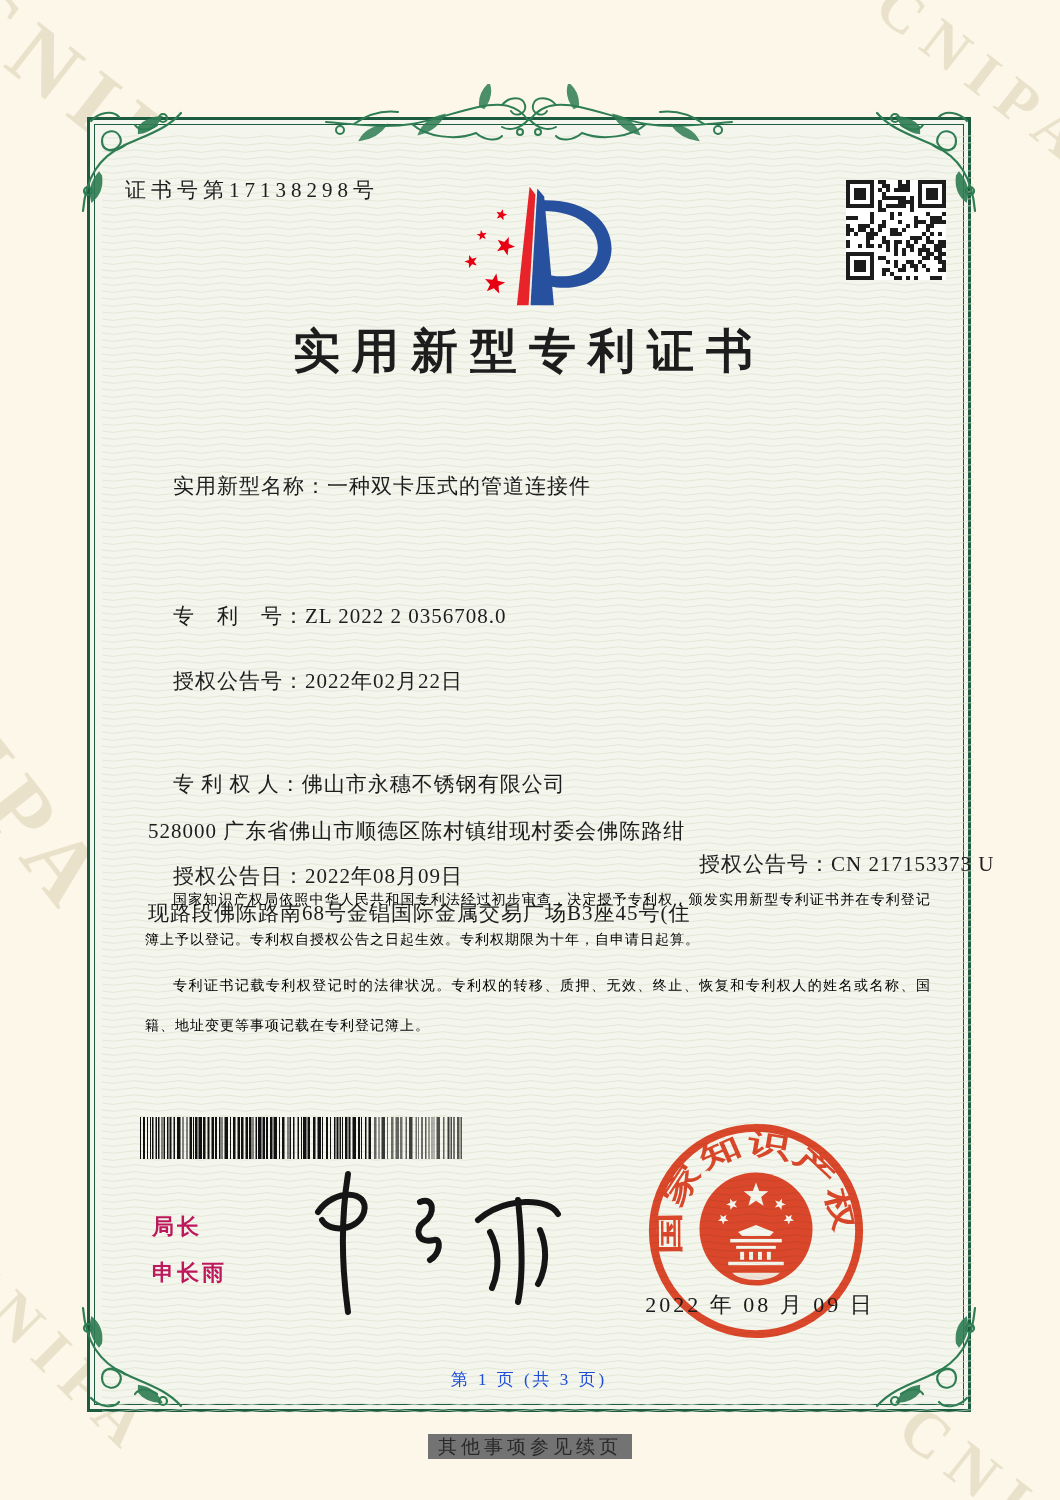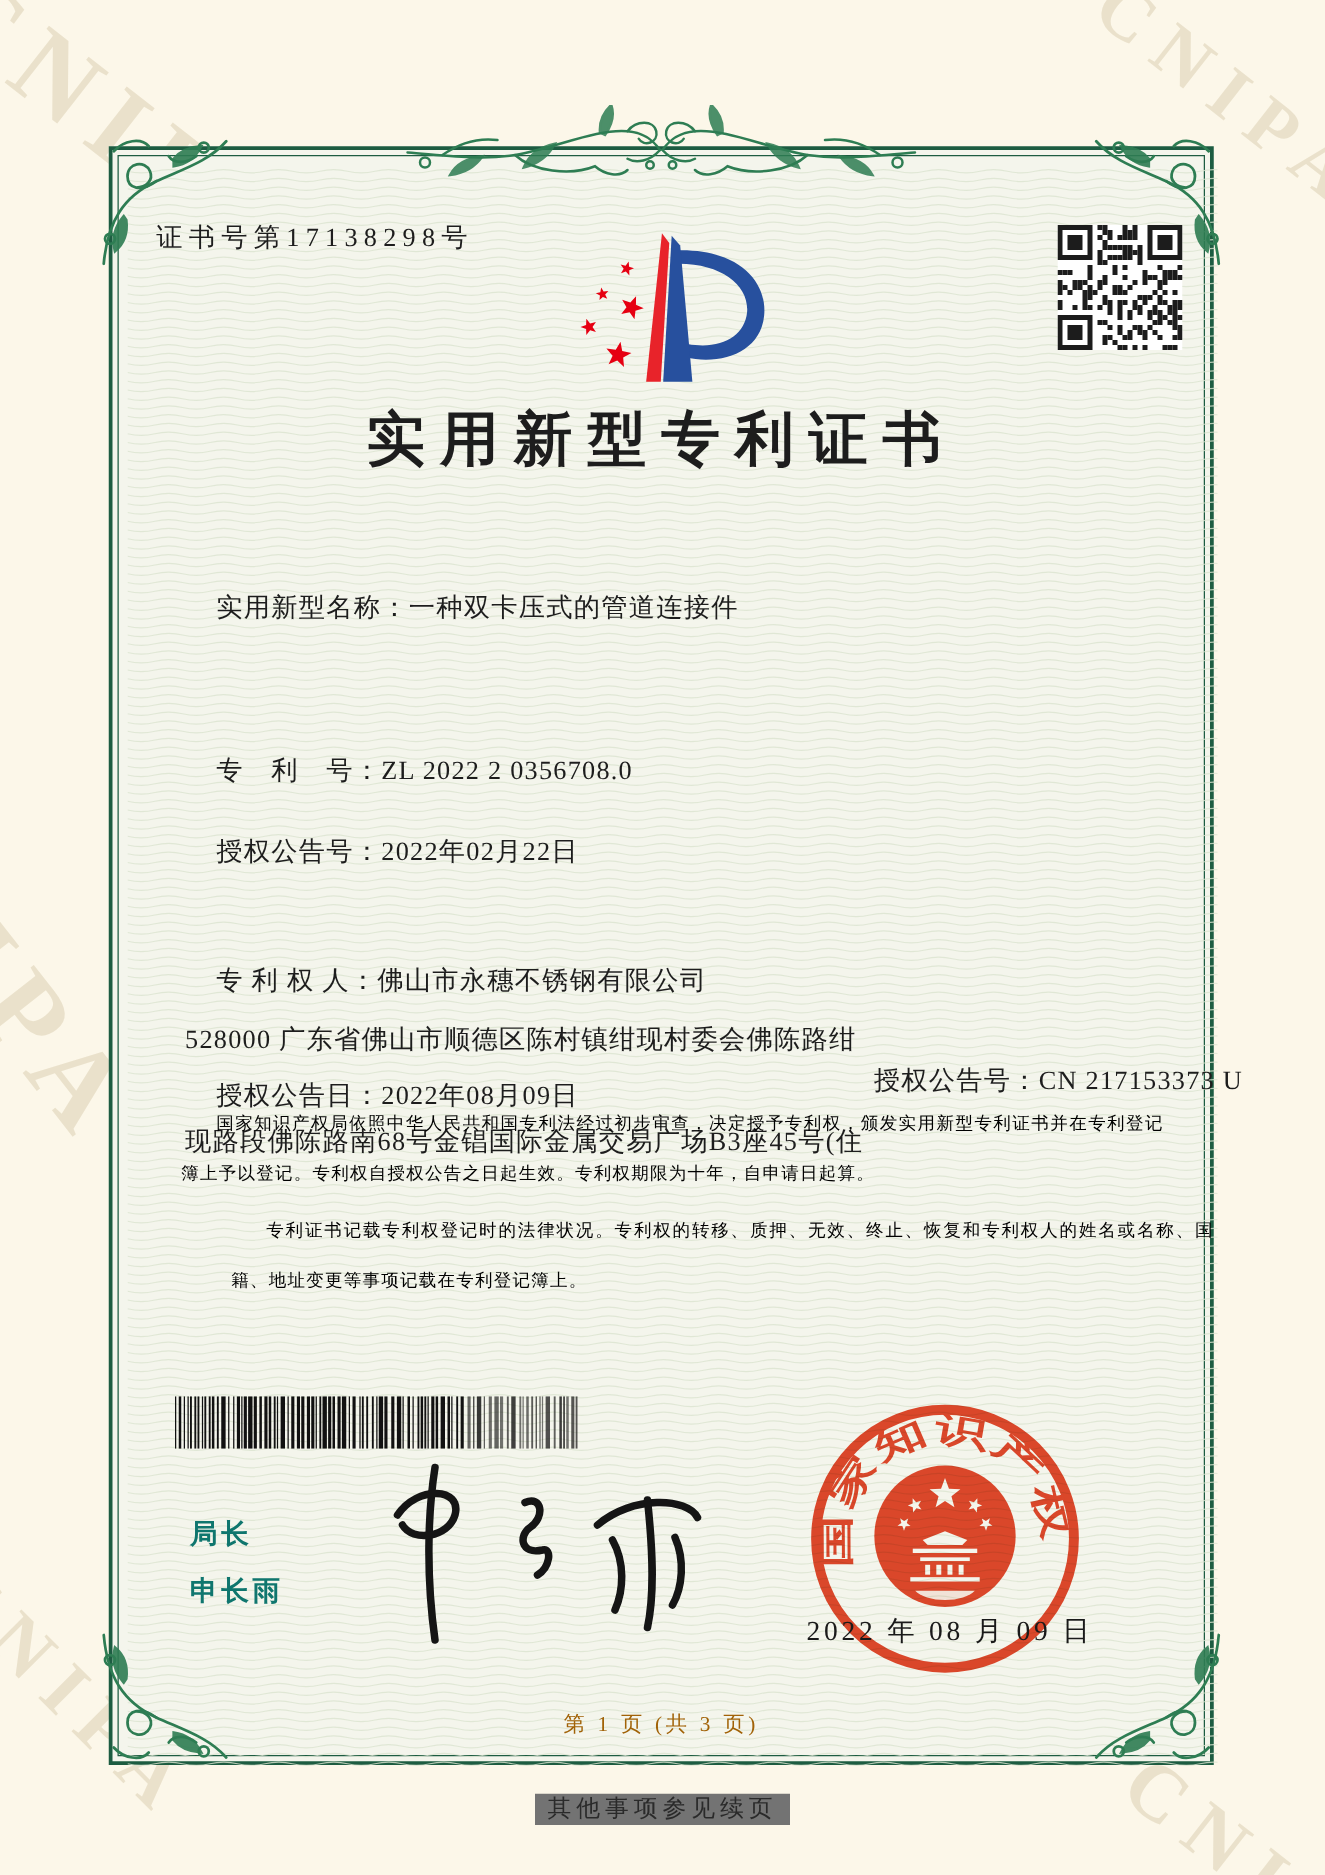--- a/index.html
+++ b/index.html
@@ -25,25 +25,25 @@
   .title{left:87px;top:320px;width:884px;text-align:center;font-size:47px;
          font-weight:700;letter-spacing:12px;}
   .row{left:148px;font-size:21px;letter-spacing:1px;white-space:pre;}
   .row .lab{white-space:pre;}
   .addr-lines div{line-height:32px;}
   .addr{display:flex;}
   .grant2{position:absolute;left:551px;top:13px;}
   .para{left:145px;width:786px;font-size:14px;line-height:40px;text-align:justify;
         text-indent:2em;letter-spacing:1px;color:#000000;}
   .director{left:152px;font-family:"Liberation Sans","DejaVu Sans",sans-serif;
-            font-weight:700;font-size:22px;letter-spacing:3px;color:#0f766e;}
+            font-weight:700;font-size:22px;letter-spacing:3px;color:#be185d;}
   .seal-date{left:630px;top:1290px;width:260px;text-align:center;font-size:22px;
              letter-spacing:3px;color:#1a1a1a;z-index:6;}
   .pageno{left:87px;top:1368px;width:884px;text-align:center;font-size:17px;
-          letter-spacing:3px;color:#a16207;}
+          letter-spacing:3px;color:#1d4ed8;}
   .contnote{left:0;top:1434px;width:1060px;text-align:center;font-size:19px;
             letter-spacing:4px;color:#2a2a2a;}
   .contnote span{background:#737373;padding:2px 10px;}
 
   .seal-svg{position:absolute;left:637px;top:1112px;width:238px;height:238px;
             z-index:5;opacity:.92;mix-blend-mode:multiply;}
   .sig-svg{position:absolute;left:282px;top:1162px;width:300px;height:155px;z-index:4;}
   .logo-svg{position:absolute;left:443px;top:182px;width:214px;height:128px;}
   .qr-svg{position:absolute;left:846px;top:180px;width:100px;height:100px;}
   .barcode-svg{position:absolute;left:140px;top:1117px;width:326px;height:42px;}
@@ -520,21 +520,21 @@
       <div>528000 广东省佛山市顺德区陈村镇绀现村委会佛陈路绀</div>
       <div>现路段佛陈路南68号金锠国际金属交易广场B3座45号(住</div>
     </span>
   </div>
   <div class="abs row" style="top:837px;width:800px;">
     <span><span class="lab">授权公告日：</span><span>2022年08月09日</span></span>
     <span class="grant2"><span class="lab">授权公告号：</span><span>CN 217153373 U</span></span>
   </div>
 
   <div class="abs para" style="top:880px;">国家知识产权局依照中华人民共和国专利法经过初步审查，决定授予专利权，颁发实用新型专利证书并在专利登记簿上予以登记。专利权自授权公告之日起生效。专利权期限为十年，自申请日起算。</div>
-  <div class="abs para" style="top:966px;margin-left:40px;">专利证书记载专利权登记时的法律状况。专利权的转移、质押、无效、终止、恢复和专利权人的姓名或名称、国籍、地址变更等事项记载在专利登记簿上。</div>
+  <div class="abs para" style="top:966px;">专利证书记载专利权登记时的法律状况。专利权的转移、质押、无效、终止、恢复和专利权人的姓名或名称、国籍、地址变更等事项记载在专利登记簿上。</div>
 
   <svg id="barcode" class="barcode-svg" viewBox="0 0 326 42">
       <rect x="0.0" y="0" width="1" height="42" fill="#111" opacity="1.00"></rect>
       <rect x="3.0" y="0" width="2" height="42" fill="#111" opacity="1.00"></rect>
       <rect x="7.0" y="0" width="1" height="42" fill="#111" opacity="1.00"></rect>
       <rect x="10.0" y="0" width="1" height="42" fill="#111" opacity="1.00"></rect>
       <rect x="12.0" y="0" width="1.5" height="42" fill="#111" opacity="1.00"></rect>
       <rect x="15.5" y="0" width="1.5" height="42" fill="#111" opacity="1.00"></rect>
       <rect x="18.0" y="0" width="1.5" height="42" fill="#111" opacity="1.00"></rect>
       <rect x="21.5" y="0" width="1" height="42" fill="#111" opacity="1.00"></rect>

